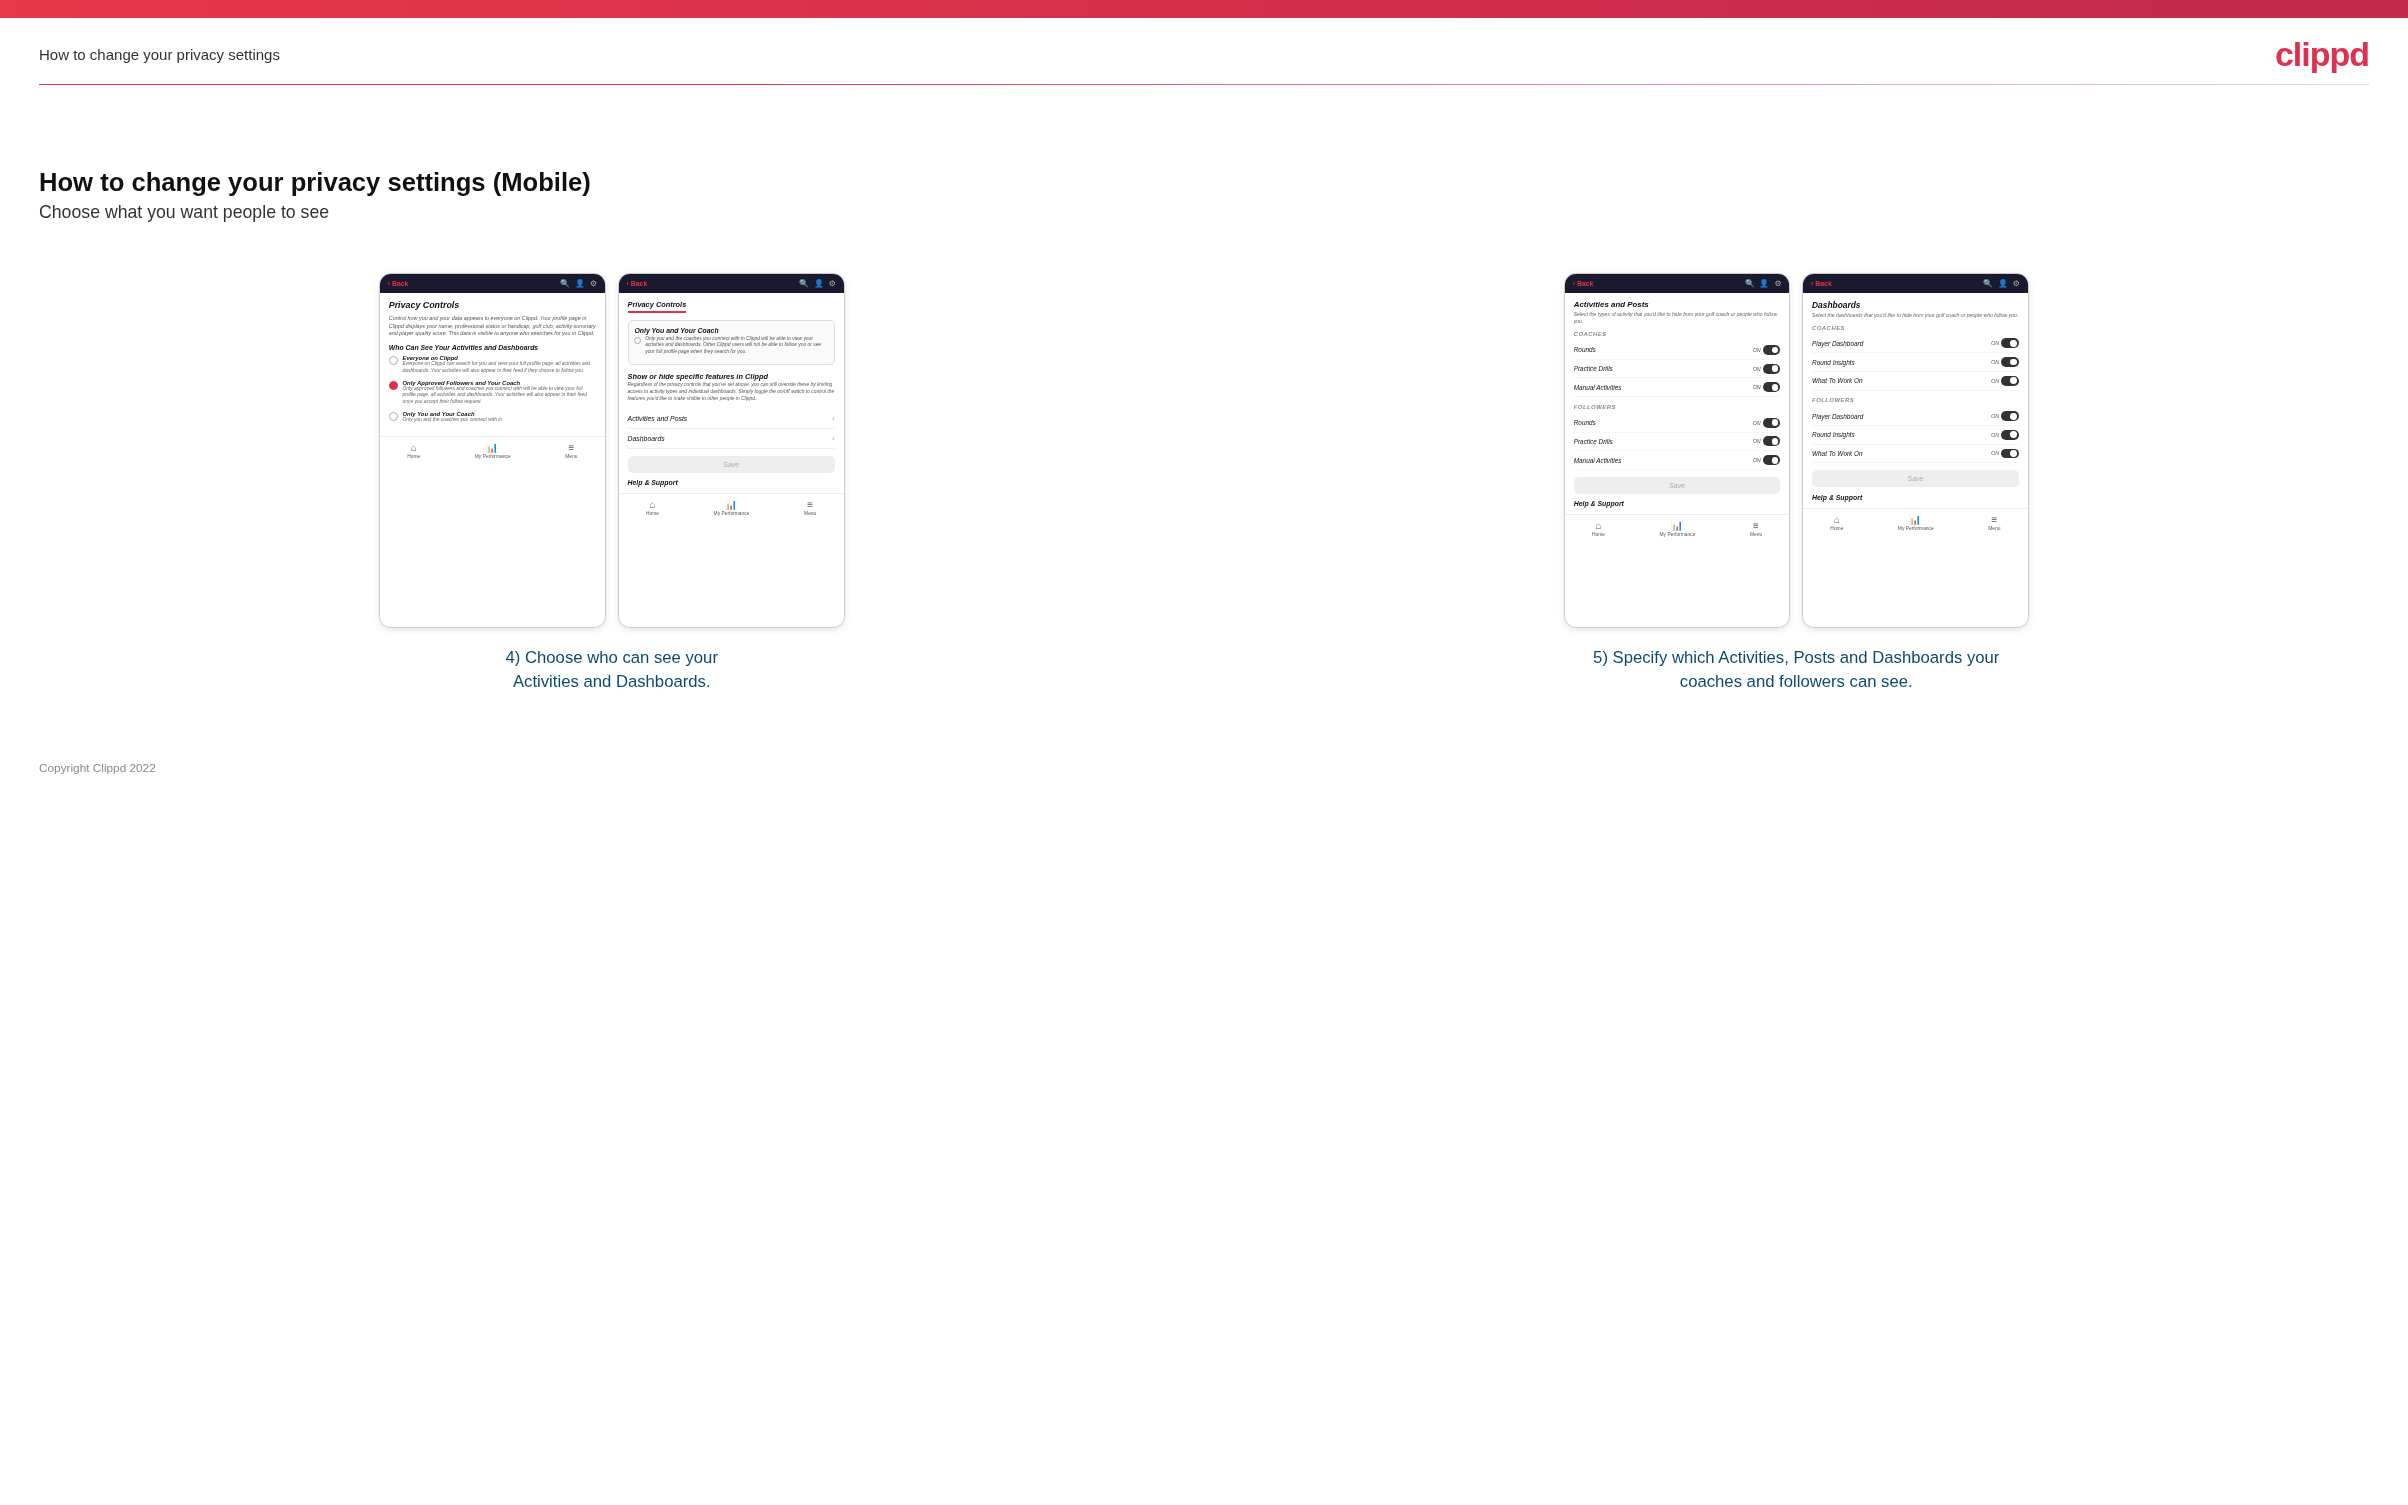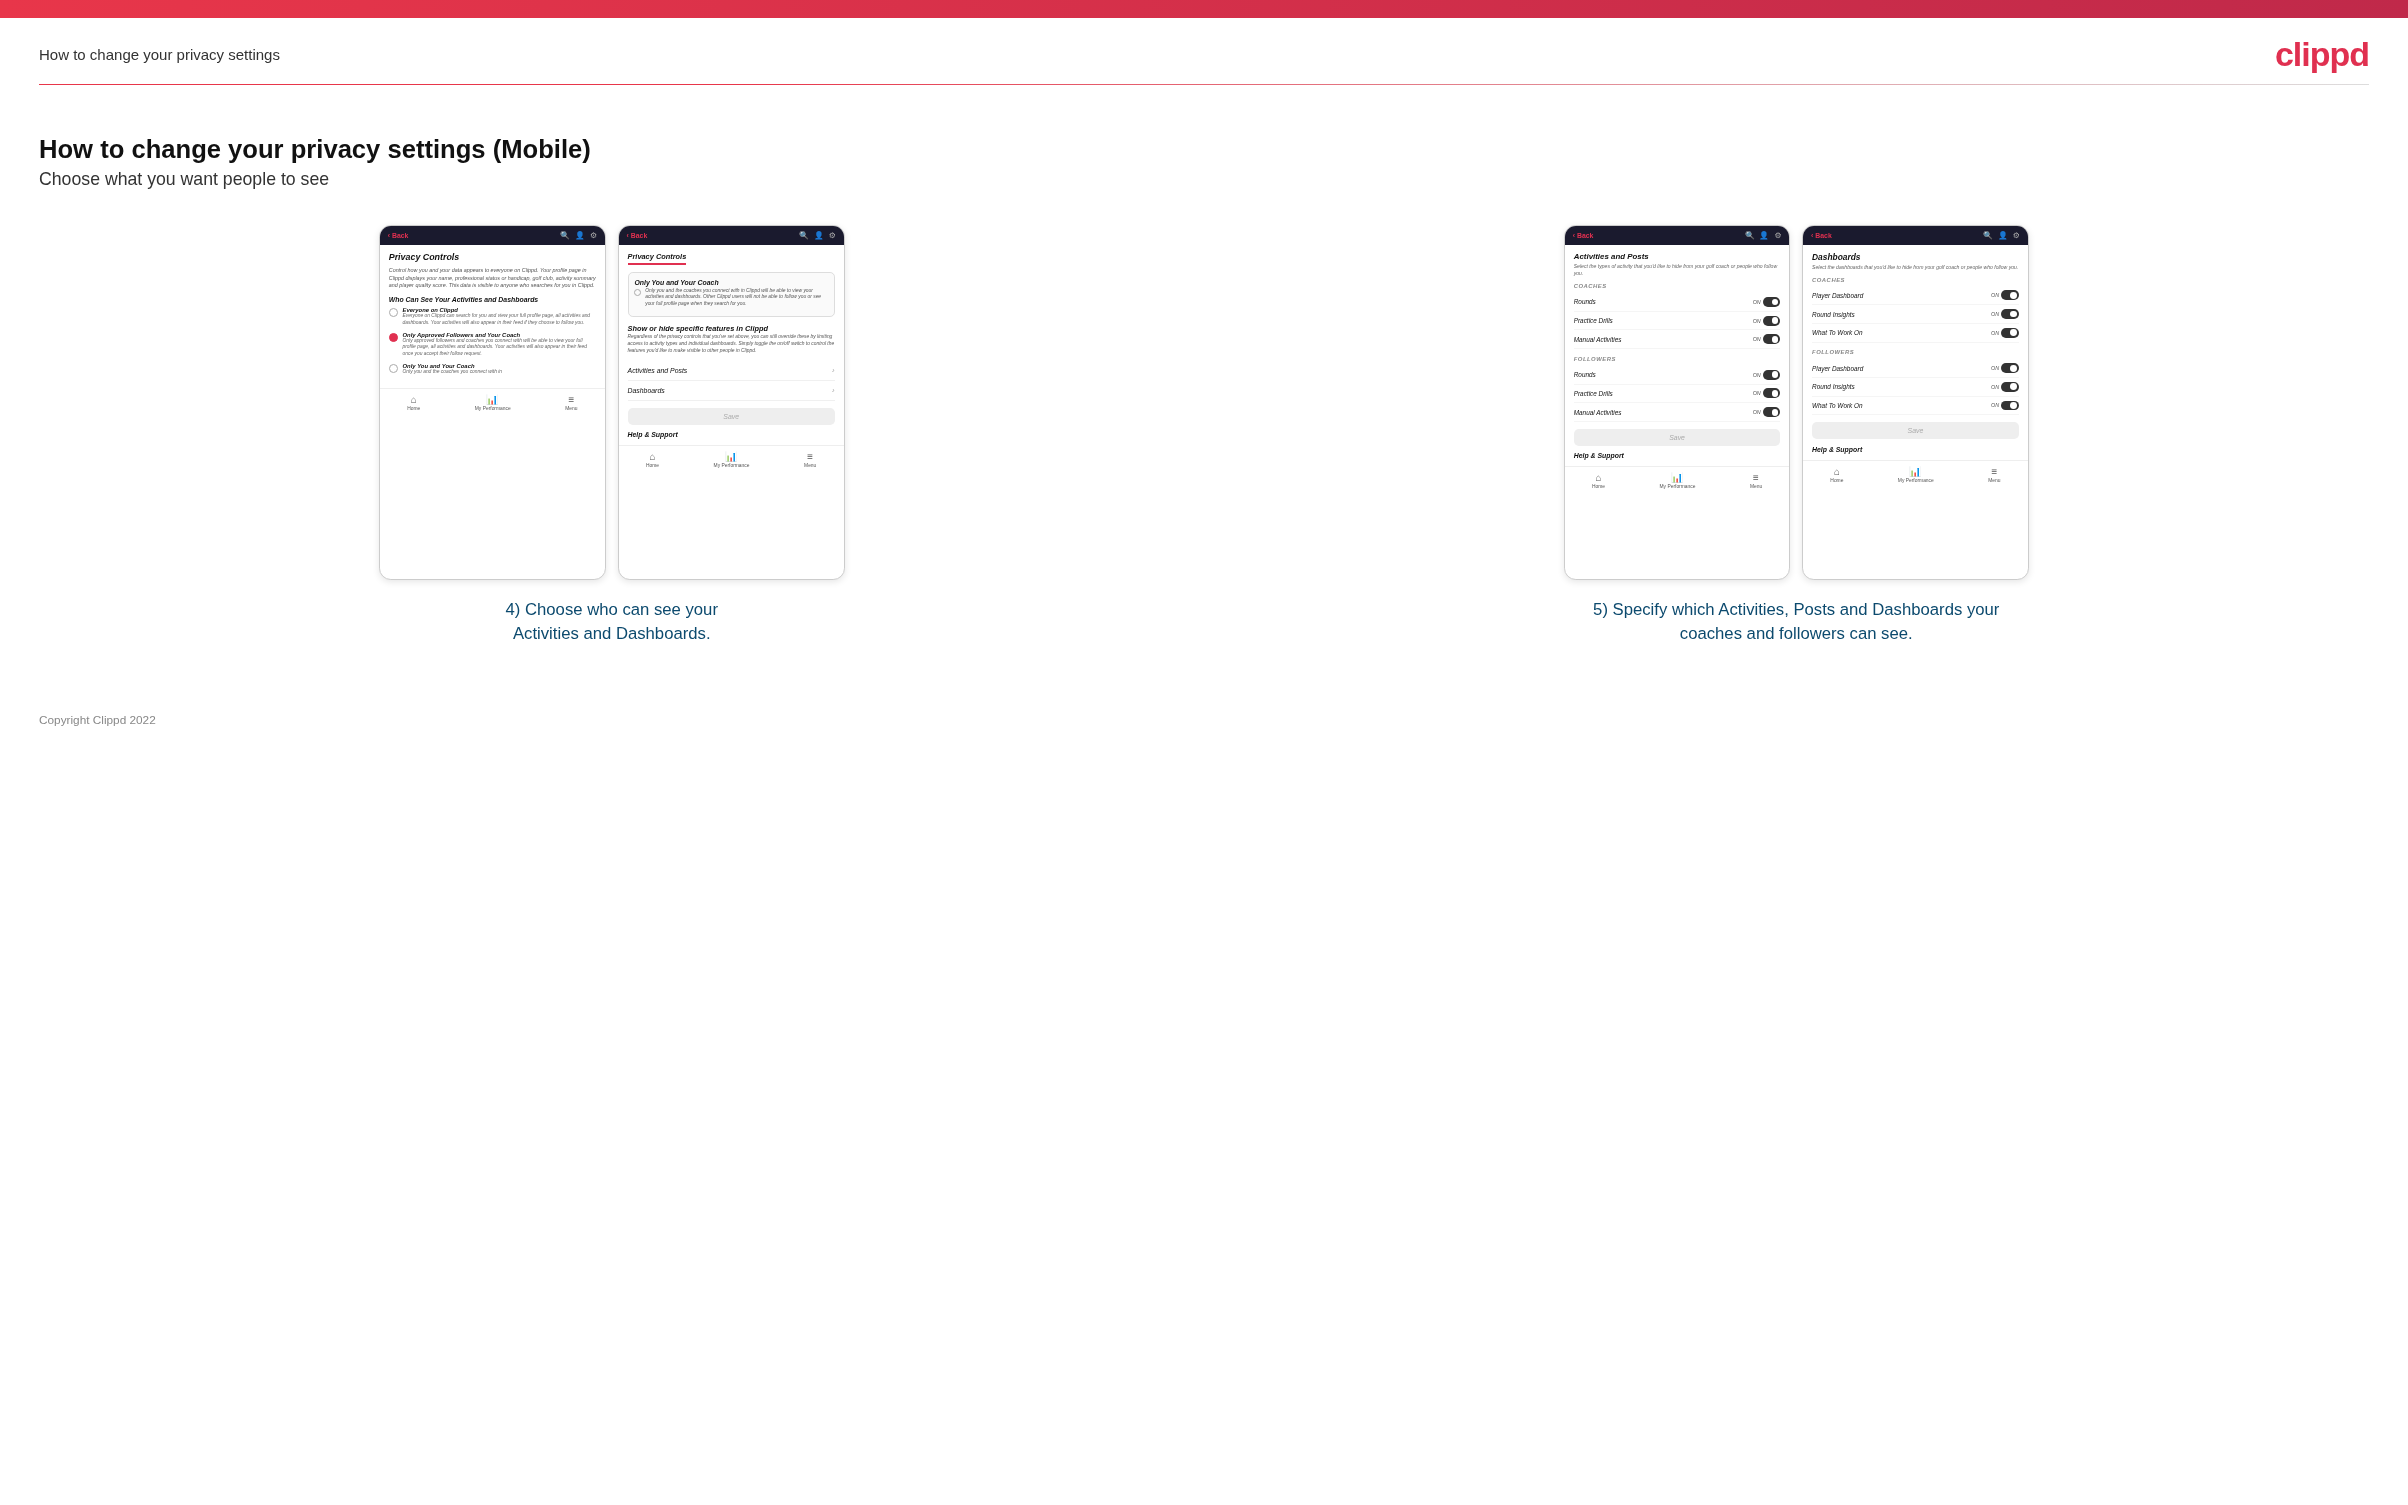--- a/index.html
+++ b/index.html
@@ -44,25 +44,26 @@
 
     
     .main-content {
       padding: 19.7px 39px 39px 39px;
     }
     .page-heading {
       font-size: 25.6px;
       font-weight: 700;
       color: #111;
       margin-bottom: 5.9px;
+      margin-top: 33px;
     }
     .page-subheading {
       font-size: 17.7px;
       color: #333;
-      margin-bottom: 35px;
+      margin-bottom: 50px;
     }
     .phone-mock {
       background: #fff;
       border: 1.5px solid #ccc;
       border-radius: 11.8px;
       width: 100%;
       max-width: 227px;
       min-height: 355px;
       overflow: hidden;
       box-shadow: 0 2px 7.9px rgba(0,0,0,0.10);

